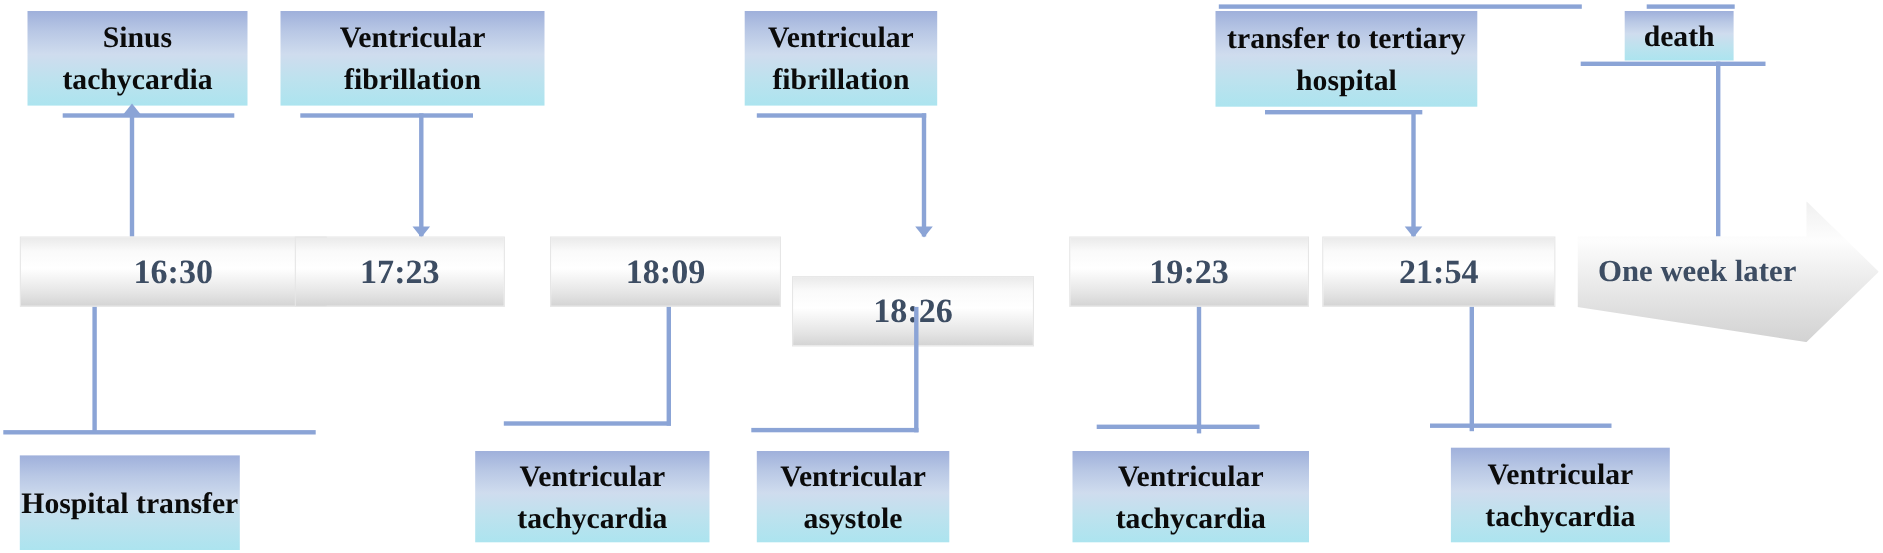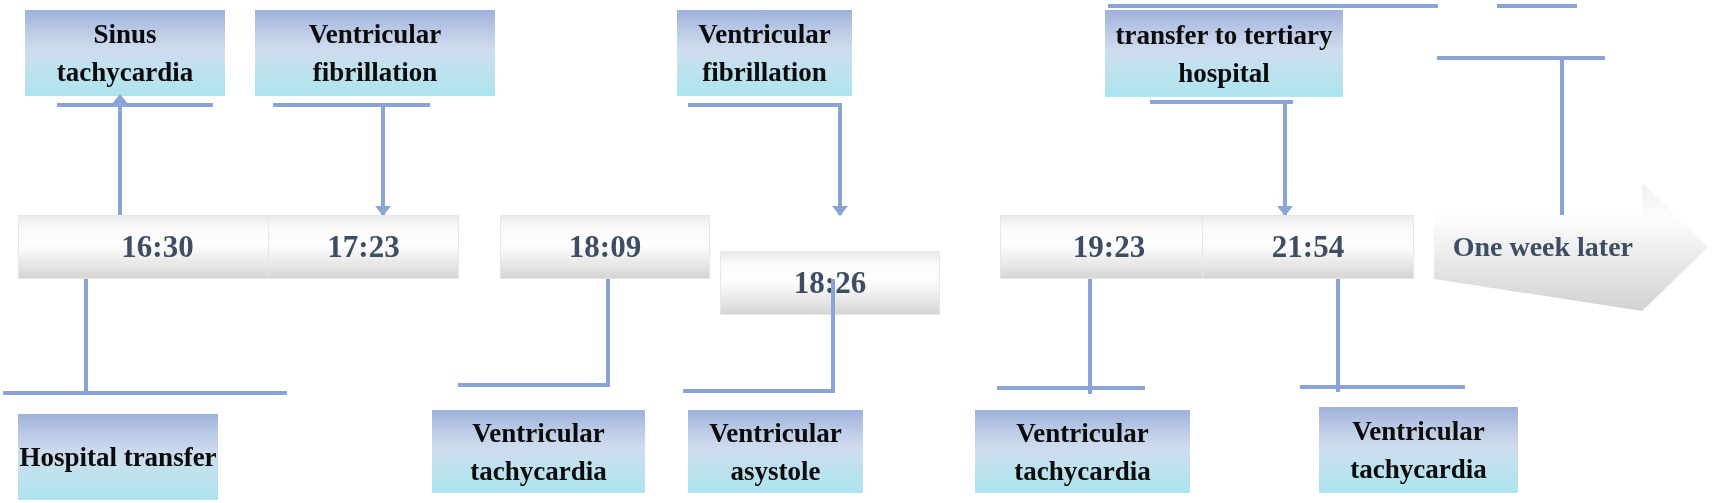--- a/index.html
+++ b/index.html
@@ -52,20 +52,21 @@
 
 <div id="canvas">
 
   <div class="h-line" style="left:1108px;top:4px;width:330px;"></div>
   <div class="h-line" style="left:1497px;top:4px;width:80px;"></div>
 
   <div class="event-box" style="left:25px;top:10px;width:200px;height:86px;">Sinus tachycardia</div>
   <div class="event-box" style="left:255px;top:10px;width:240px;height:86px;">Ventricular fibrillation</div>
   <div class="event-box" style="left:677px;top:10px;width:175px;height:86px;">Ventricular fibrillation</div>
   <div class="event-box" style="left:1105px;top:10px;width:238px;height:87px;">transfer to tertiary hospital</div>
+  <div class="event-box" style="left:1477px;top:10px;width:99px;height:45px;">death</div>
 
   <div class="h-line" style="left:57px;top:103px;width:156px;"></div>
   <div class="v-line" style="left:118px;top:103px;height:112px;"></div>
   <div class="arrow-up" style="left:112px;top:94px;"></div>
 
   <div class="h-line" style="left:273px;top:103px;width:157px;"></div>
   <div class="v-line" style="left:381px;top:103px;height:112px;"></div>
   <div class="arrow-down" style="left:375px;top:206px;"></div>
 
   <div class="h-line" style="left:688px;top:103px;width:154px;"></div>
@@ -76,21 +77,21 @@
   <div class="v-line" style="left:1283px;top:100px;height:115px;"></div>
   <div class="arrow-down" style="left:1277px;top:206px;"></div>
 
   <div class="h-line" style="left:1437px;top:56px;width:168px;"></div>
   <div class="v-line" style="left:1560px;top:56px;height:159px;"></div>
 
   <div class="time-seg" style="left:18px;width:279px;">16:30</div>
   <div class="time-seg" style="left:268px;width:191px;">17:23</div>
   <div class="time-seg" style="left:500px;width:210px;">18:09</div>
   <div class="time-seg" style="left:720px;width:220px;margin-top:36px;">18:26</div>
-  <div class="time-seg" style="left:972px;width:218px;margin-left:28px;">19:23</div>
+  <div class="time-seg" style="left:972px;width:218px;">19:23</div>
   <div class="time-seg" style="left:1202px;width:212px;">21:54</div>
 
   <div id="week-arrow">
     <span class="arrow-text">One week later</span>
   </div>
 
   <div class="v-line" style="left:84px;top:279px;height:114px;"></div>
   <div class="h-line" style="left:3px;top:391px;width:284px;"></div>
 
   <div class="v-line" style="left:606px;top:279px;height:108px;"></div>

